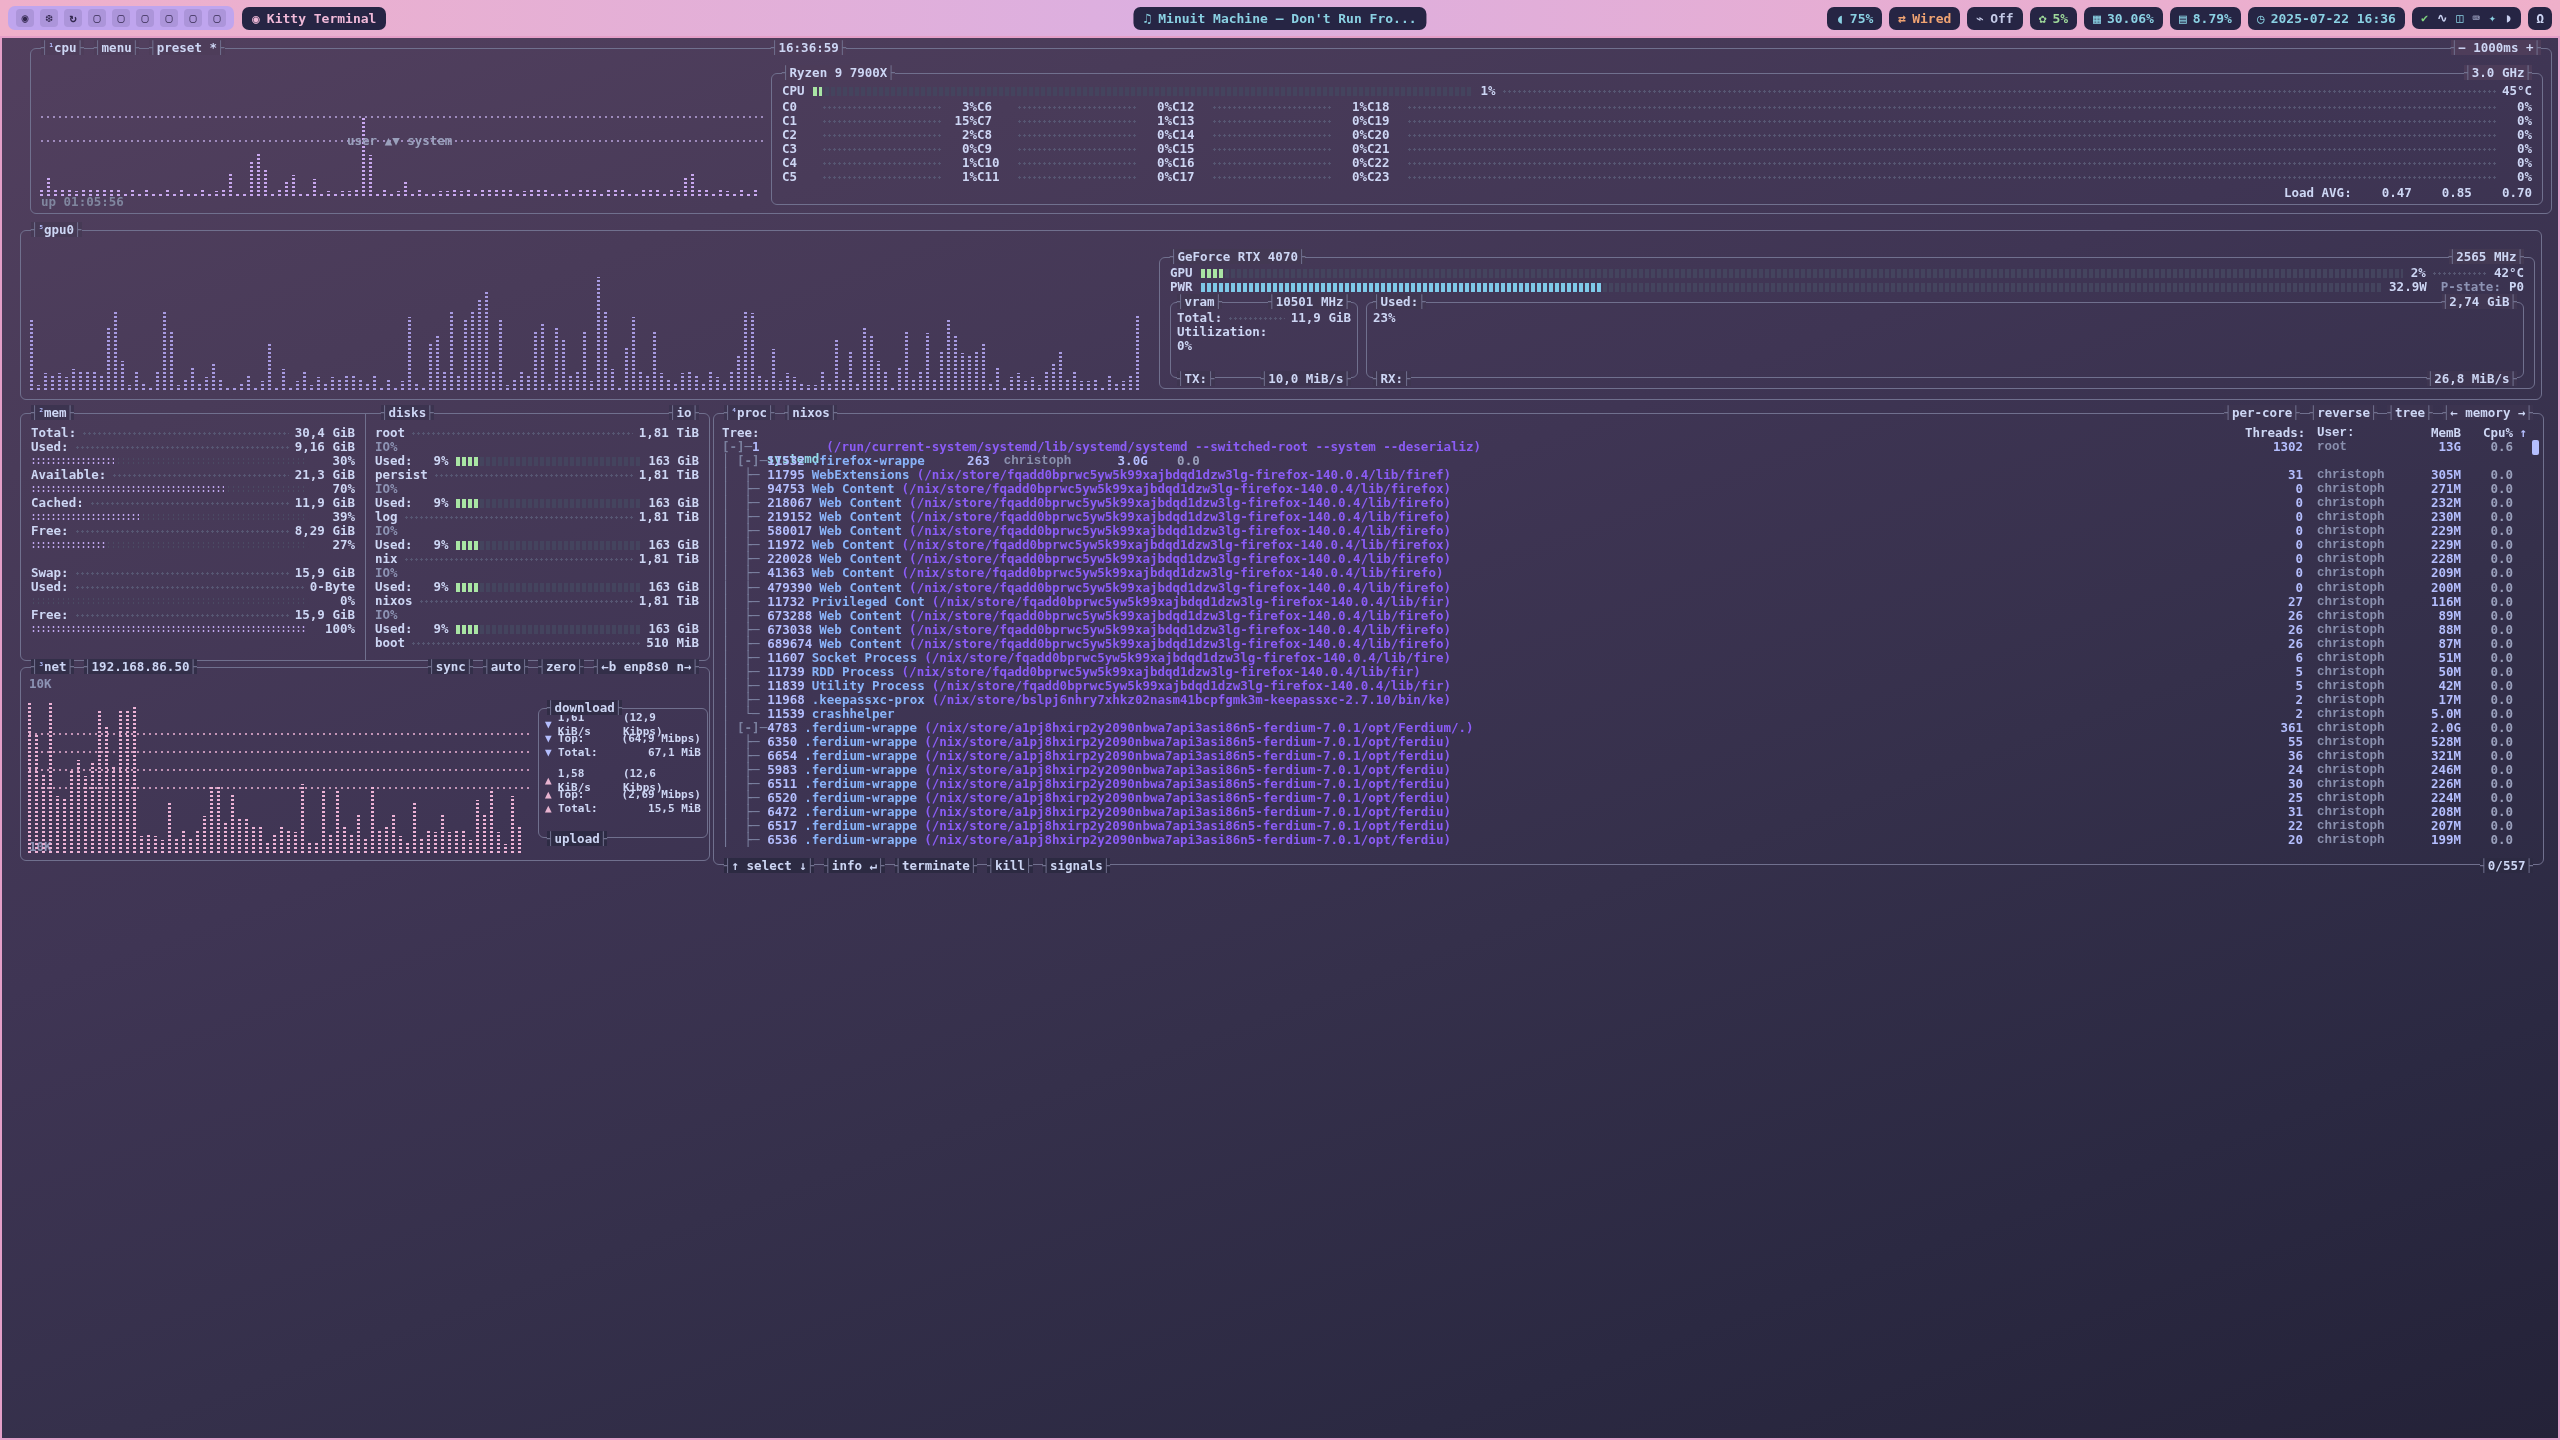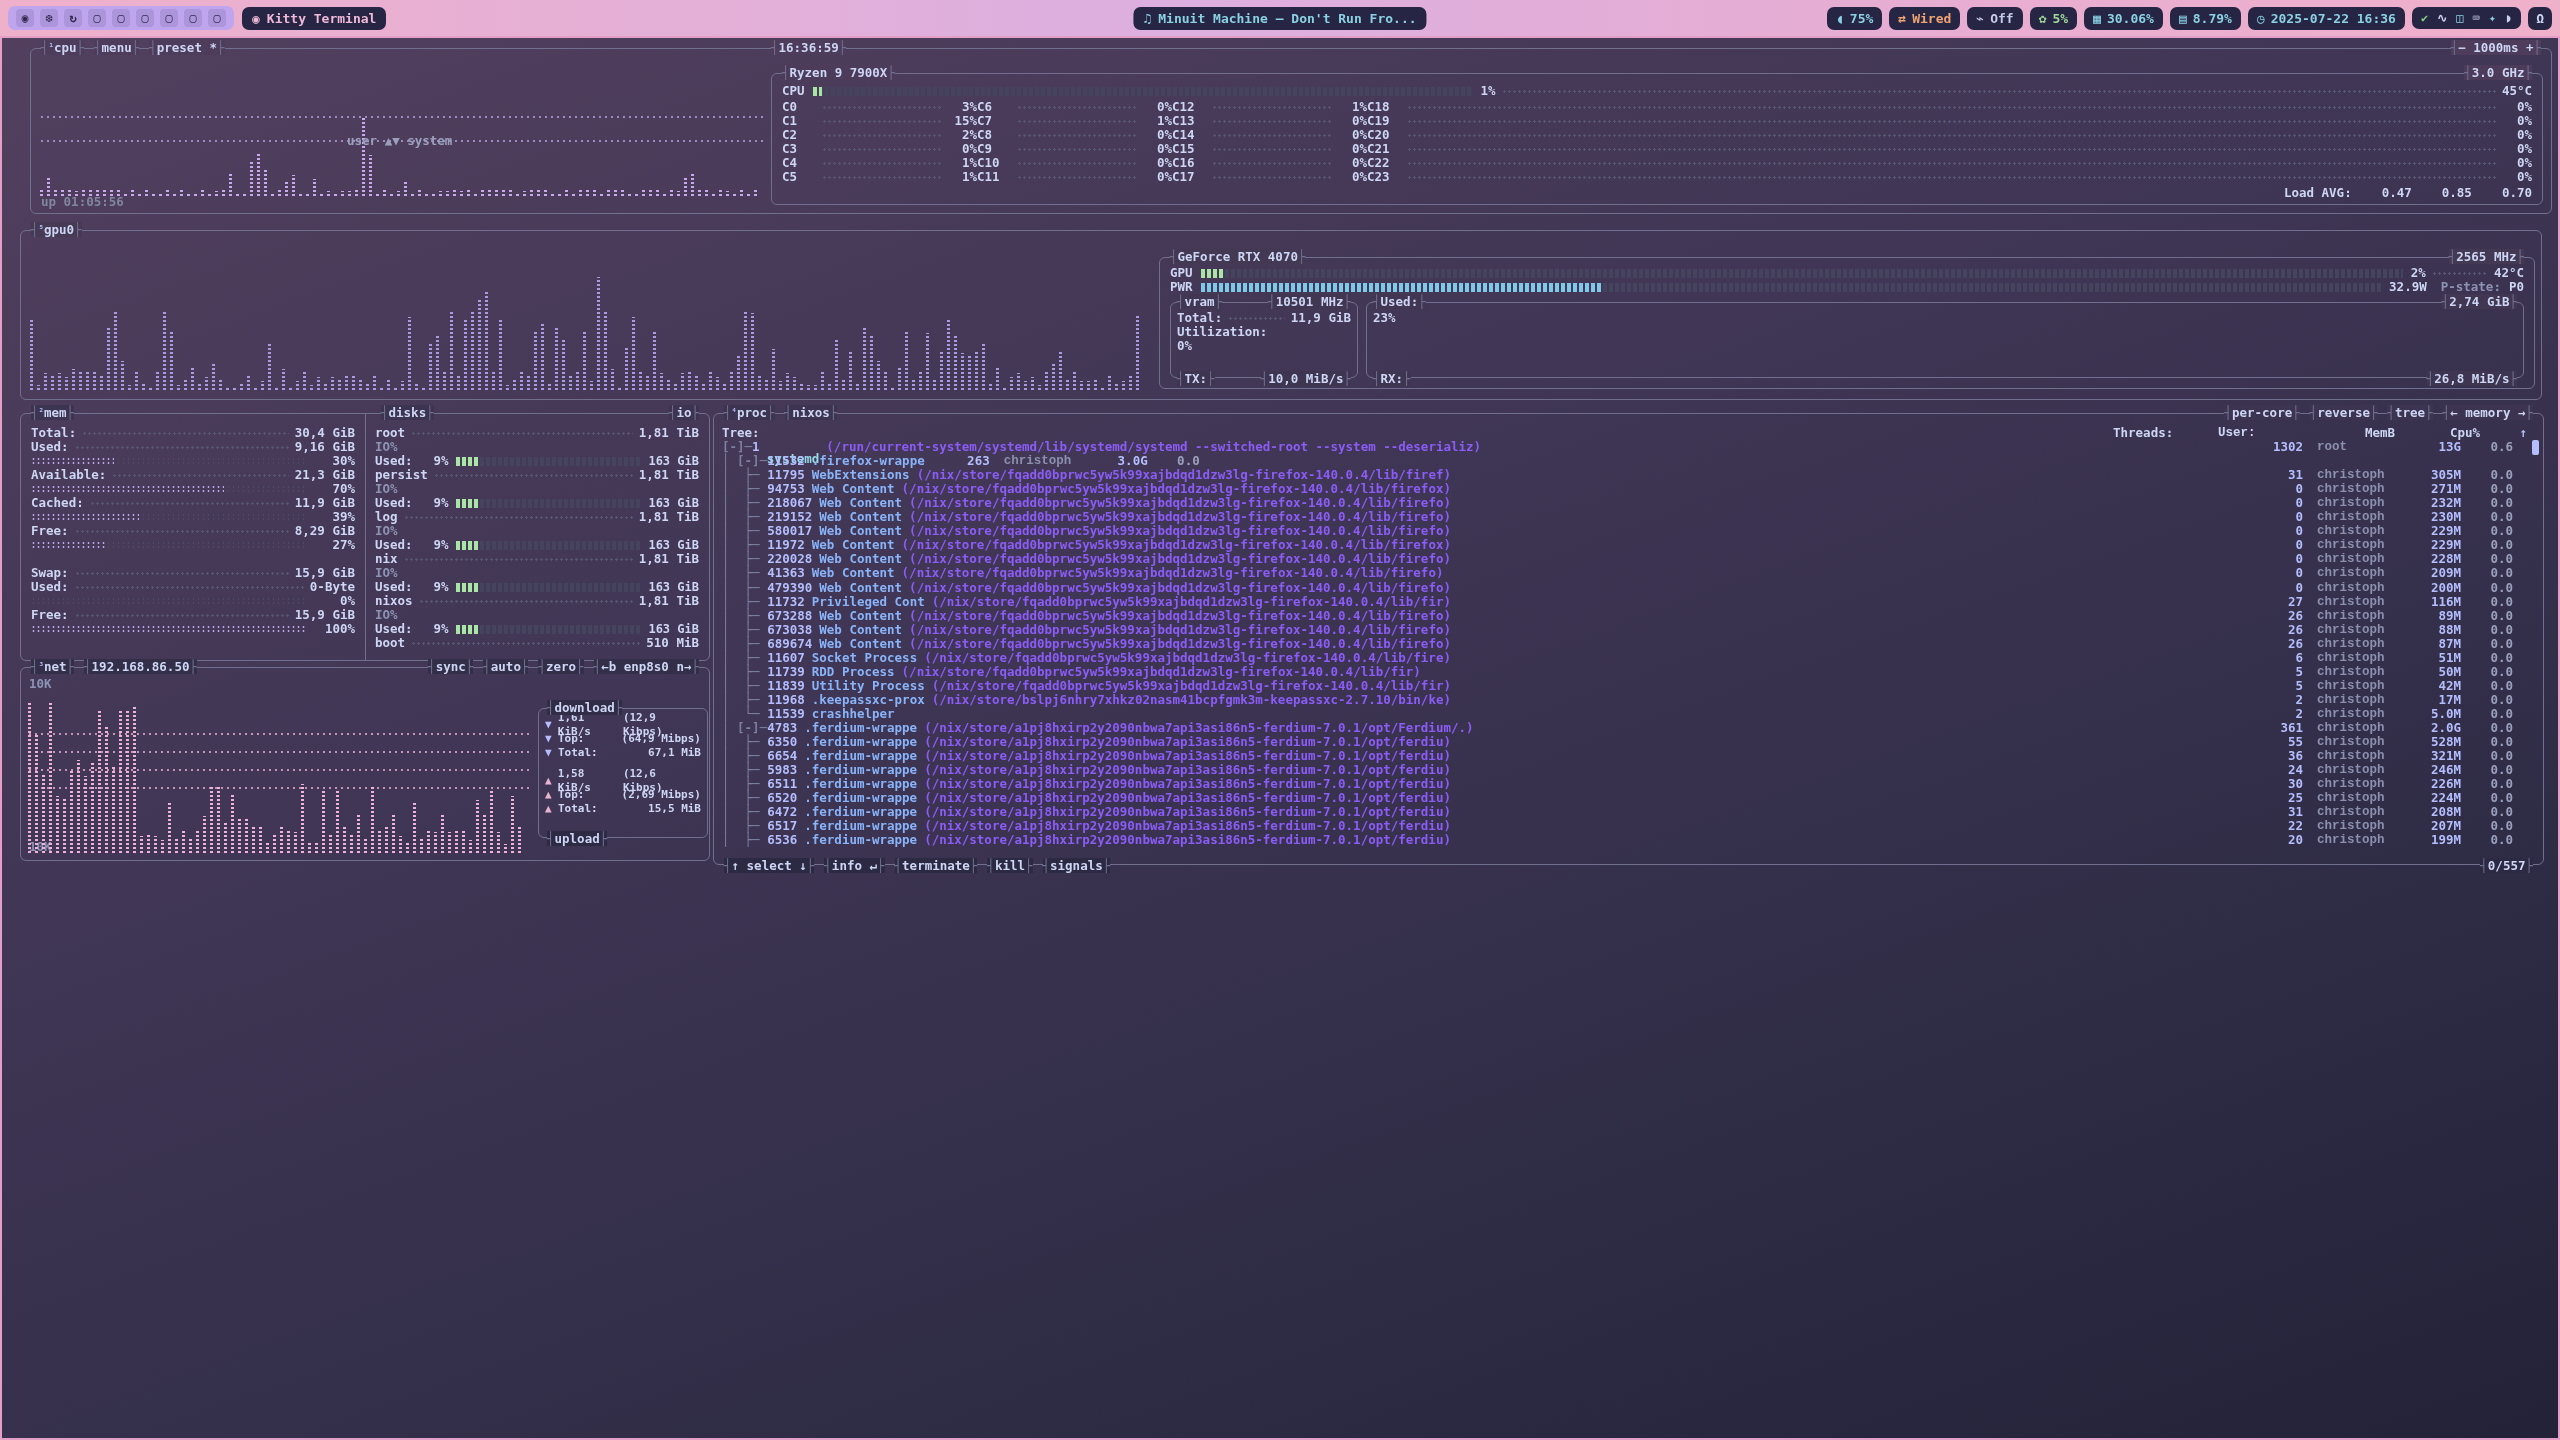--- a/index.html
+++ b/index.html
@@ -79,21 +79,21 @@
   .small{font-size:12px;}
 
   
   .nrow{display:flex;height:14px;line-height:14px;font-weight:700;font-size:11px;align-items:center;}
   .narr{width:13px;}
   .nright{margin-left:auto;}
 
   
   .pbody{position:absolute;left:8px;right:16px;top:12px;bottom:12px;overflow:hidden;}
   .prow{display:flex;height:14.05px;line-height:14px;font-weight:700;font-size:12.5px;cursor:pointer;}
-  .phead{cursor:default;color:#cdd6f4;gap:33px;}
+  .phead{cursor:default;color:#cdd6f4;}
   .p-tree{color:#7b81a0;white-space:pre;}
   .p-pid{color:#b4befe;margin-right:7px;white-space:pre;}
   .p-name{color:#89b4fa;margin-right:7px;white-space:pre;}
   .p-name.cyan{color:#93dcea;}
   .p-path{color:#8b5cf6;flex:1;overflow:hidden;white-space:pre;font-weight:700;}
   .p-thr{width:58px;text-align:right;color:#b4befe;flex:none;}
   .p-user{width:100px;padding-left:14px;color:#8a90ae;flex:none;font-family:Liberation Mono, monospace;}
   .p-mem{width:58px;text-align:right;color:#b4befe;flex:none;}
   .p-cpu{width:52px;text-align:right;color:#9aa0bc;flex:none;}
   .phead .p-thr,.phead .p-user,.phead .p-mem,.phead .p-cpu,.phead .p-tree{color:#cdd6f4;}

